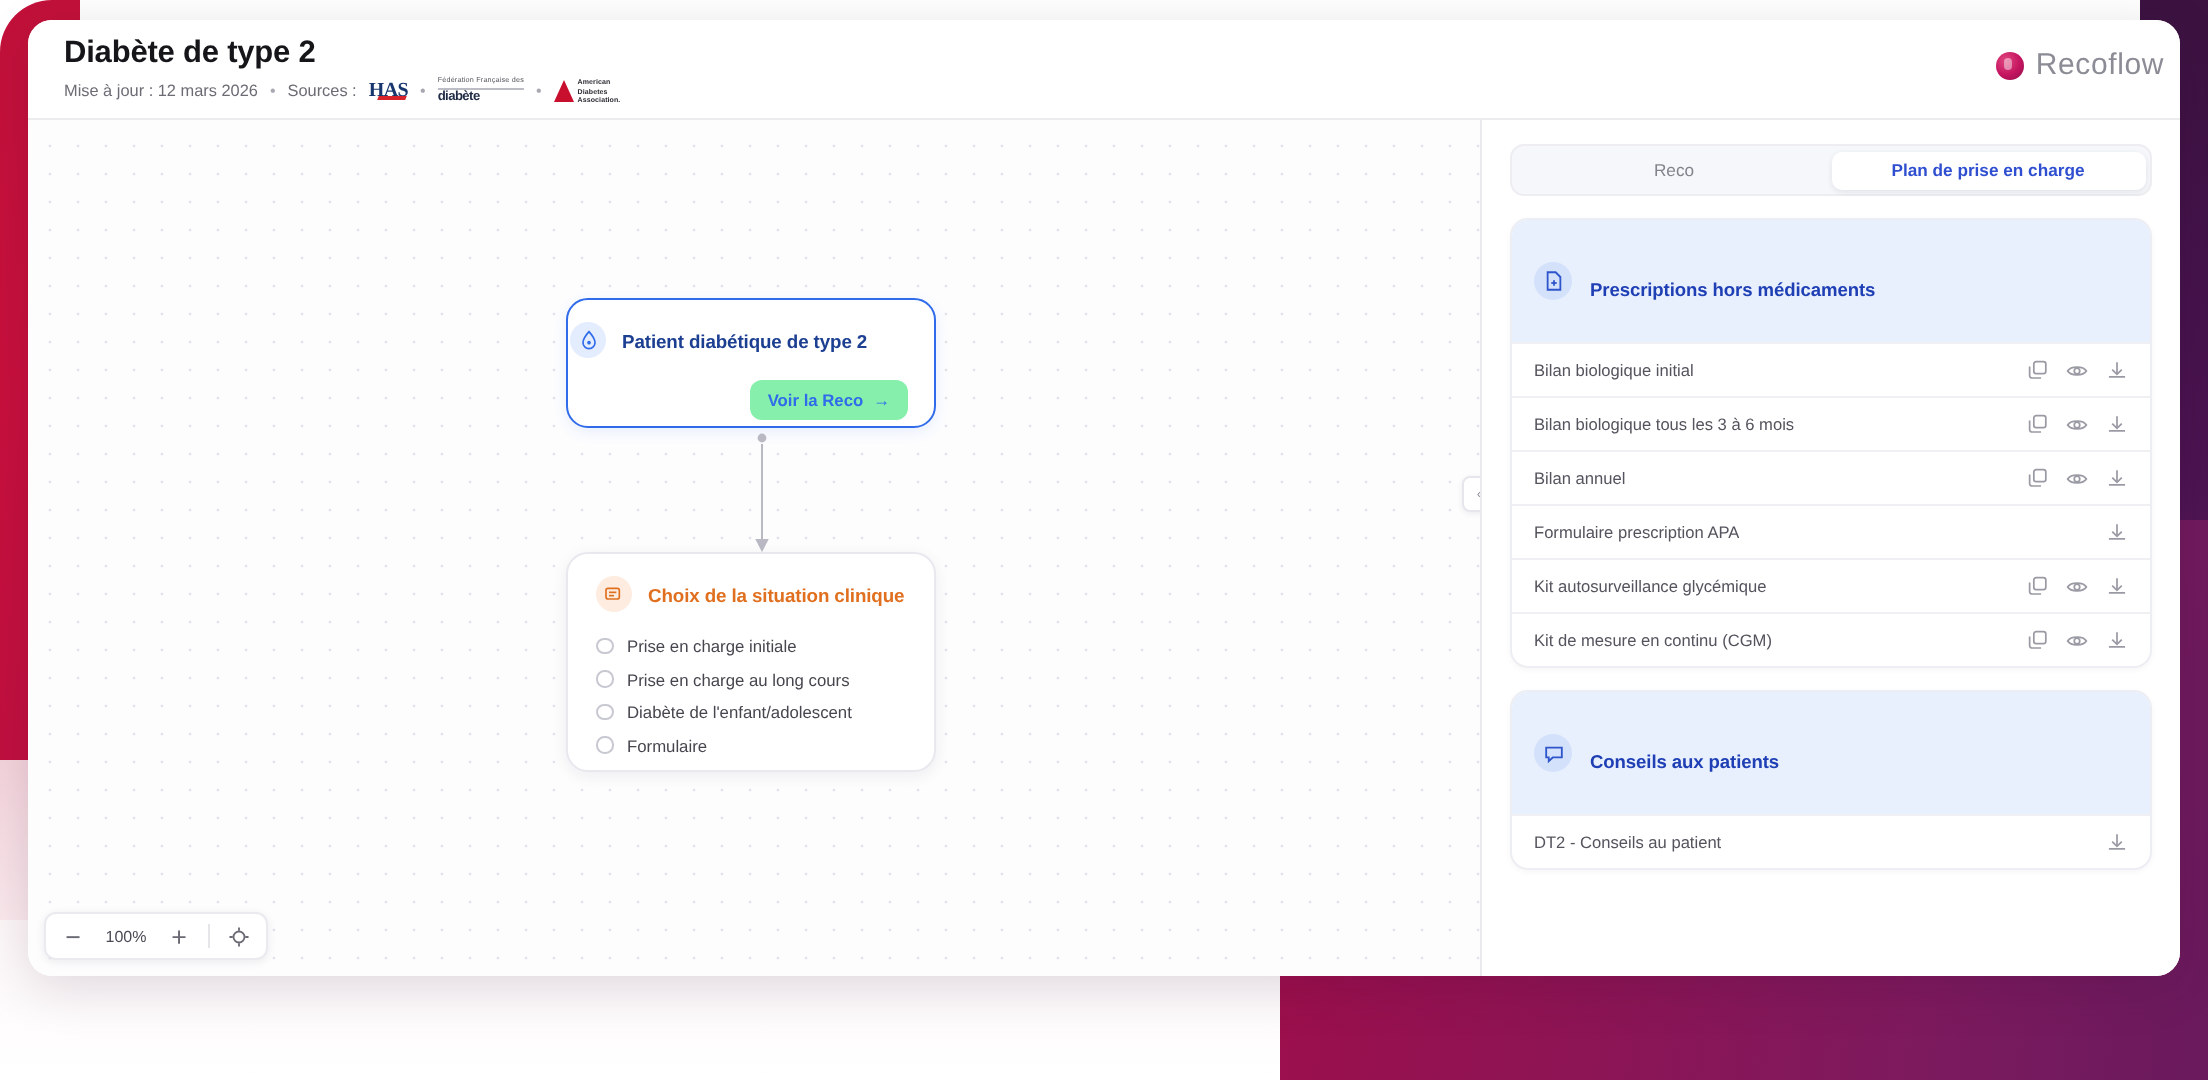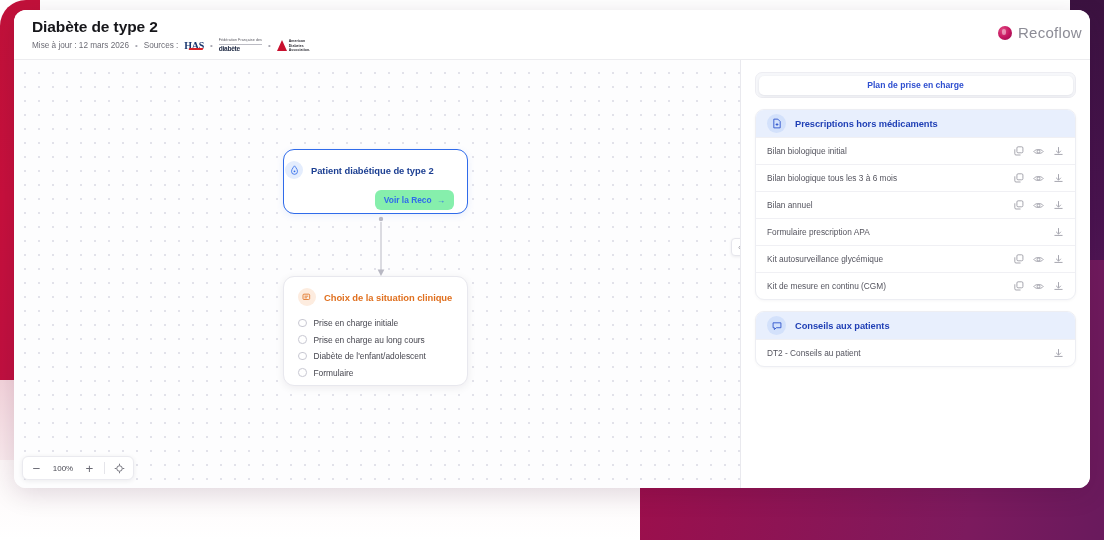--- a/index.html
+++ b/index.html
@@ -300,22 +300,22 @@
 
   .card {
     background: #ffffff;
     border: 1px solid #edeef3;
     border-radius: 9px;
     overflow: hidden;
     box-shadow: 0 1px 3px rgba(25,25,60,0.04);
   }
   .card-head {
     background: #e8effd;
-    display: flex; align-items: center; gap: 9px;
-    padding: 4px 11px;
+    display: flex; align-items: flex-end; gap: 9px;
+    padding: 21px 11px;
   }
   .card-head-ico {
     width: 19px; height: 19px; border-radius: 50%;
     background: #d3e1fb;
     display: flex; align-items: center; justify-content: center;
     flex: 0 0 19px;
   }
   .card-head-title {
     font-size: 9.3px; font-weight: bold; color: #1f3fb5; letter-spacing: -0.05px;
   }
@@ -453,20 +453,21 @@
           </svg>
         </button>
       </div>
 
       <div class="collapse-handle">‹›</div>
     </div>
 
     <div class="side-panel">
 
       <div class="tabs">
+        <button class="tab">Reco</button>
         <button class="tab active">Plan de prise en charge</button>
       </div>
 
       <div class="card">
         <div class="card-head">
           <span class="card-head-ico">
             <svg width="10" height="11" viewBox="0 0 11 12" fill="none">
               <path d="M2 1.2 h4.4 l2.6 2.6 V10.8 H2 Z" stroke="#2f55cc" stroke-width="1" fill="none"></path>
               <line x1="5.5" y1="5.6" x2="5.5" y2="8.6" stroke="#2f55cc" stroke-width="1"></line>
               <line x1="4" y1="7.1" x2="7" y2="7.1" stroke="#2f55cc" stroke-width="1"></line>

